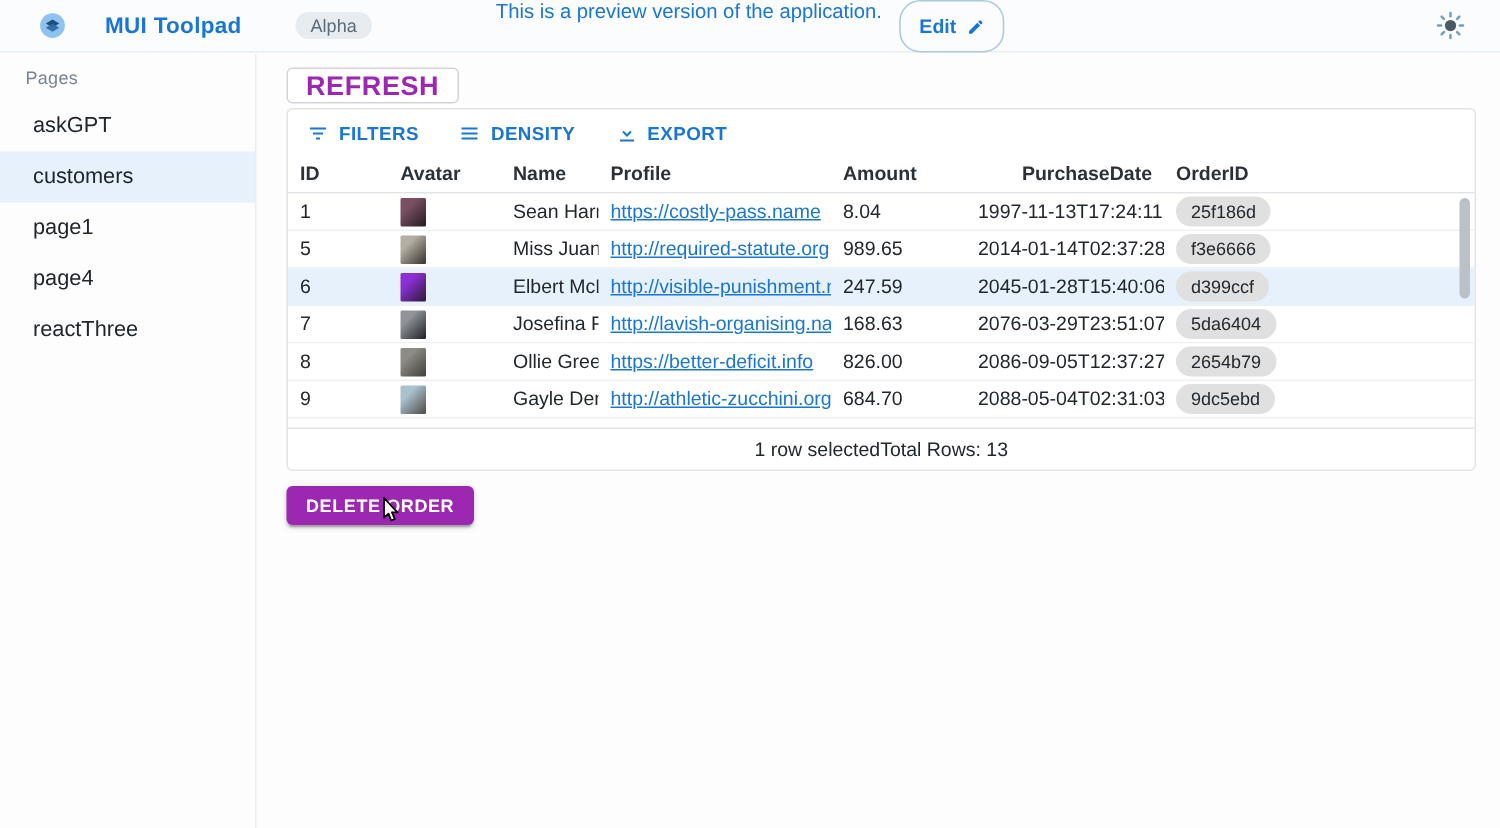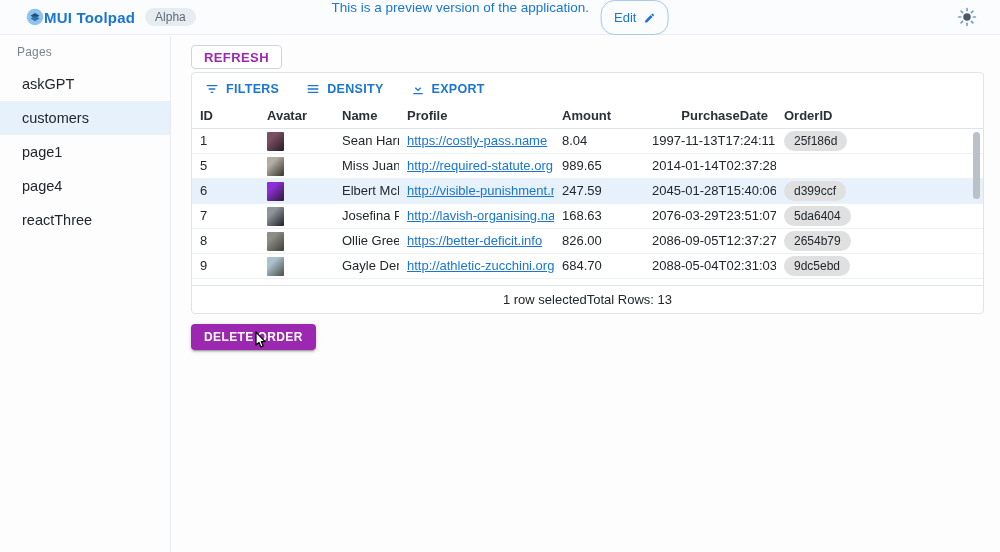--- a/index.html
+++ b/index.html
@@ -4,47 +4,47 @@
 <style>
   * { margin:0; padding:0; box-sizing:border-box; }
   html,body { width:1000px; height:552px; overflow:hidden; }
   body { font-family:"Liberation Sans", sans-serif; background:#fdfdfd; color:#22272c; }
   .screen { position:relative; width:1000px; height:552px; background:#fdfdfd; }
 
   
   .appbar { position:absolute; top:0; left:0; right:0; height:35px;
             background:#fbfcfe; border-bottom:1px solid #e9edf1;
             display:flex; align-items:center; }
-  .brand { display:flex; align-items:center; gap:0; padding-left:26px; }
+  .brand { display:flex; align-items:center; gap:26px; padding-left:26px; }
   .brand-logo { width:18px; height:18px; display:block; }
   .brand-name { font-size:15px; font-weight:700; color:#1976d2; letter-spacing:.2px; }
   .alpha-badge { margin-left:10px; background:#e7ecf1; color:#5c6a76; font-size:12px;
                  padding:2px 10px; border-radius:10px; }
   .appbar-center { position:absolute; left:50%; top:0; height:35px; transform:translateX(-50%);
                    display:flex; gap:12px; white-space:nowrap; }
   .preview-text { color:#1976d2; font-size:13.5px; }
   .edit-btn { display:flex; align-items:center; gap:7px; border:1px solid #a9c7e6;
               border-radius:14px; padding:3px 12px; background:#fbfcfe; color:#1976d2;
-              font-size:13px; font-weight:400; cursor:pointer; }
+              font-size:13px; font-weight:700; cursor:pointer; }
   .theme-btn { position:absolute; right:22px; top:7px; width:22px; height:22px; border:none;
                background:transparent; cursor:pointer; padding:0; }
 
   
   .sidebar { position:absolute; top:36px; left:0; bottom:0; width:171px;
              background:#fdfdfe; border-right:1px solid #e9edf1; padding-top:9px; }
   .sidebar-section { font-size:12px; color:#7a838d; padding:0 0 8px 17px; letter-spacing:.2px; }
   .side-item { height:34px; line-height:34px; padding-left:22px; font-size:14.5px;
                color:#20262c; cursor:pointer; }
   .side-item.active { background:#e7f1fc; }
 
   
   .main { position:absolute; left:172px; top:36px; right:0; bottom:0; }
   .refresh-btn { position:absolute; left:19px; top:9px; height:24px; padding:0 12px;
                  background:#fff; border:1px solid #d1d5da; border-radius:4px;
-                 color:#9c27b0; font-size:13px; font-weight:600; letter-spacing:.4px;
+                 color:#9c27b0; font-size:18px; font-weight:600; letter-spacing:.4px;
                  cursor:pointer; font-family:inherit; }
 
   .card { position:absolute; left:19px; top:36px; width:793px; height:242px;
           background:#fff; border:1px solid #e0e3e7; border-radius:4px;
           display:flex; flex-direction:column; overflow:hidden; }
 
   .grid-toolbar { height:30px; display:flex; align-items:center; gap:14px; padding:2px 0 0 6px; }
   .tb-btn { display:flex; align-items:center; gap:6px; border:none; background:transparent;
             color:#1976d2; font-size:12.5px; font-weight:600; letter-spacing:.3px;
             cursor:pointer; padding:4px 6px; font-family:inherit; }
@@ -197,20 +197,23 @@
     <div class="cell">5</div>
     <div class="cell">
       <div class="avatar" style="background: linear-gradient(135deg, rgb(179, 173, 163) 30%, rgb(53, 50, 44));"></div>
     </div>
     <div class="cell">Miss Juan ...</div>
     <div class="cell">
       <a class="link">http://required-statute.org</a>
     </div>
     <div class="cell">989.65</div>
     <div class="cell right">2014-01-14T02:37:28.536Z</div>
+    <div class="cell">
+      <span class="chip">f3e6666</span>
+    </div>
   </div>
           <div class="grid-row selected">
     <div class="cell">6</div>
     <div class="cell">
       <div class="avatar" style="background: linear-gradient(135deg, rgb(141, 47, 214) 30%, rgb(43, 27, 51));"></div>
     </div>
     <div class="cell">Elbert McL...</div>
     <div class="cell">
       <a class="link">http://visible-punishment.net</a>
     </div>

